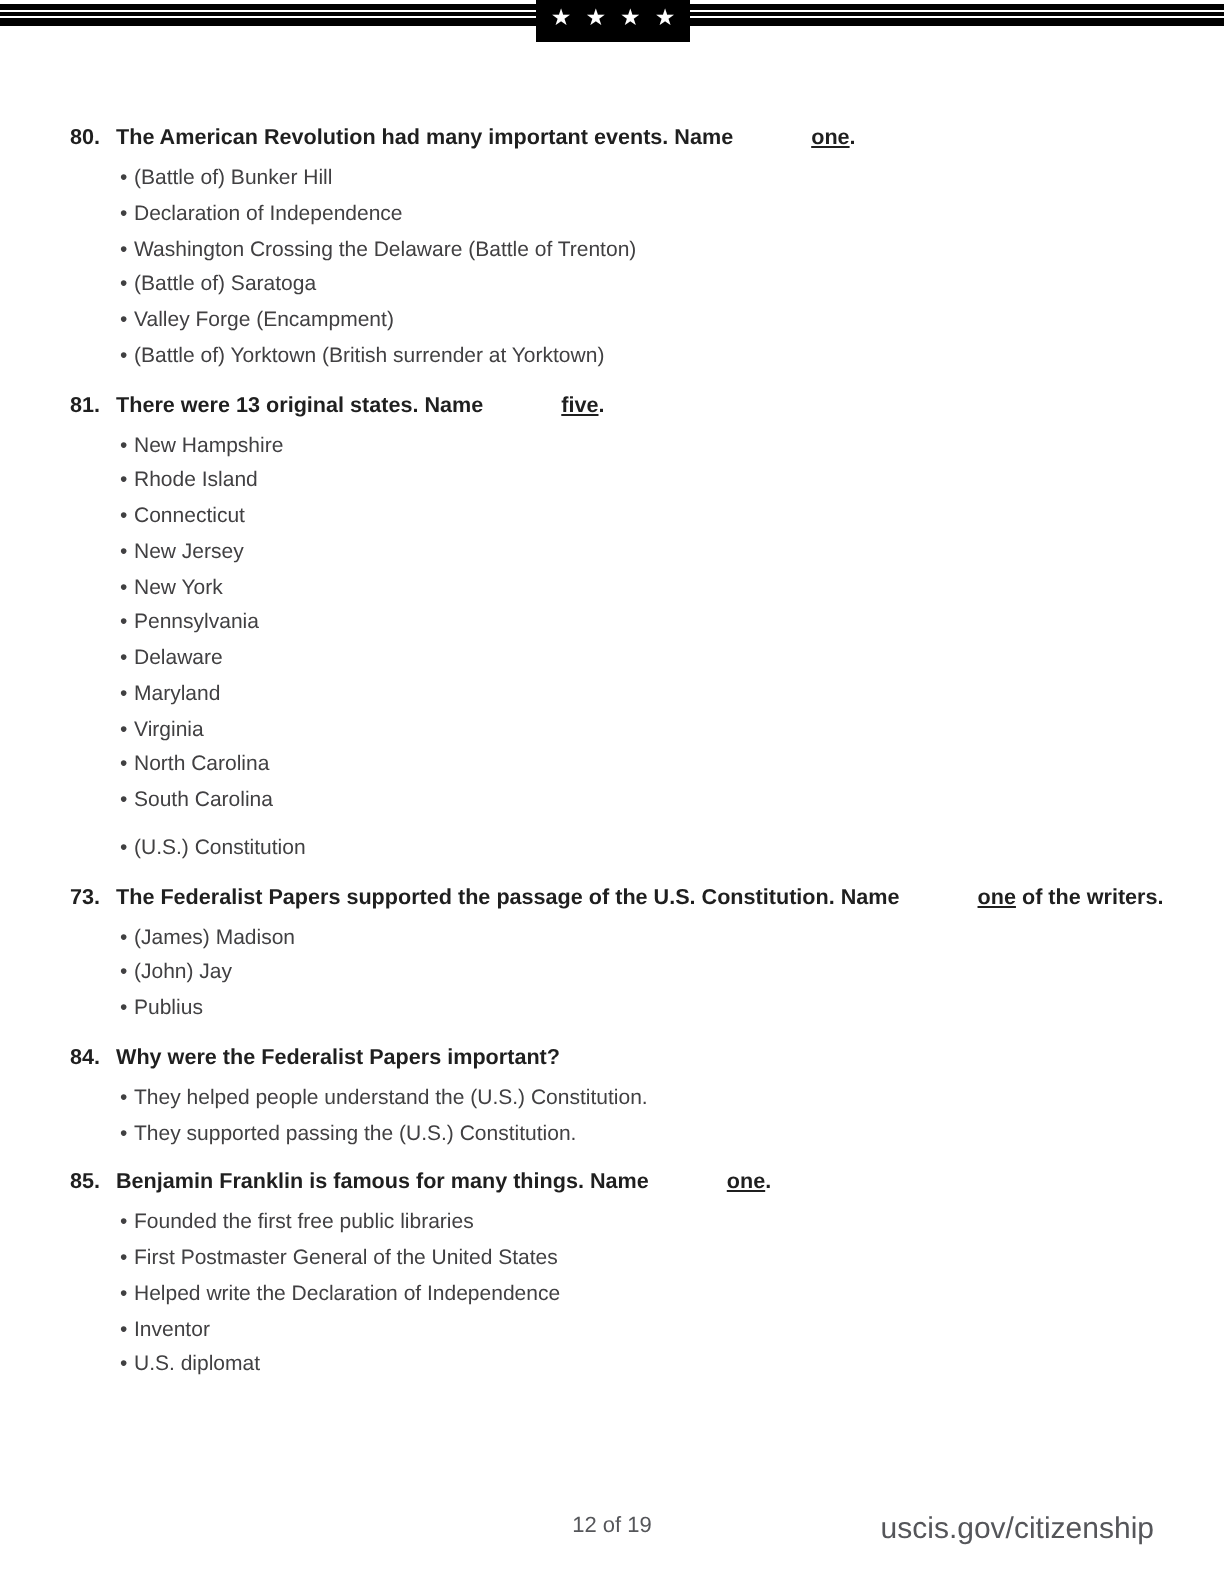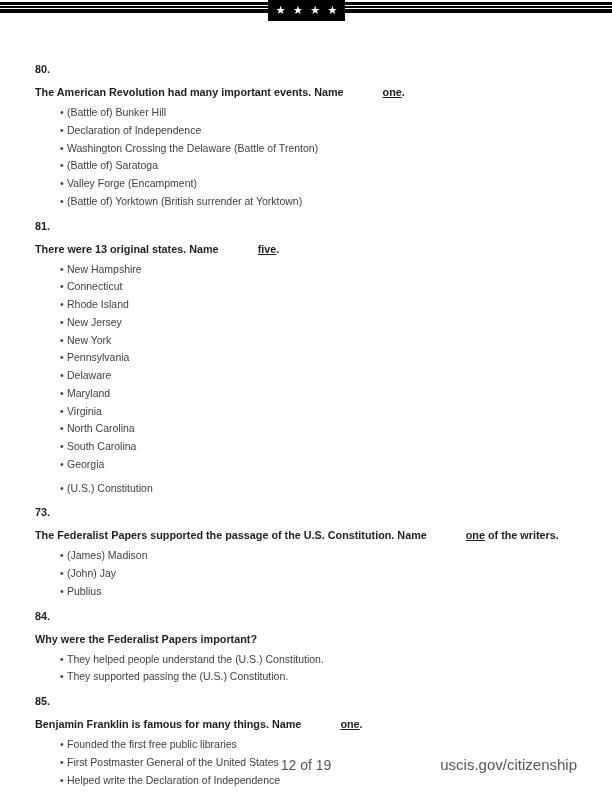--- a/index.html
+++ b/index.html
@@ -46,37 +46,36 @@
     left: 35px; top: 60px; right: 30px;
   }
   .q-block { margin-bottom: 6px; }
   .q-header {
     display: flex;
     font-weight: bold;
     font-size: 10.8px;
     line-height: 19px;
     color: #1f1f1f;
     margin-bottom: 2px;
-    flex-direction: column;
   }
   .q-num { flex: 0 0 23px; width: 23px; }
   .q-underline { text-decoration: underline; padding-left: 36px; }
   .answers { padding-left: 25px; }
   .answer-row {
     font-size: 10.5px;
     line-height: 17.75px;
     color: #414042;
   }
   .bullet { display: inline-block; width: 7px; }
 
   
   .footer-page {
     position: absolute; top: 757px; left: 50%;
     transform: translateX(-50%);
-    font-size: 14px; color: #55565a;
+    font-size: 11px; color: #55565a;
   }
   .footer-site {
     position: absolute; top: 756px; right: 35px;
     font-size: 15px; color: #55565a;
   }
 </style>
 </head>
 <body>
 
 <div class="page">
@@ -132,28 +131,28 @@
       <span class="q-num">81.</span>
       <span class="q-text"><span>There were 13 original states. Name </span><span class="q-underline">five</span><span>.</span></span>
     </div>
     <div class="answers">
   <div class="answer-row">
     <span class="bullet">•</span><span>New Hampshire</span>
   </div>
 
 
   <div class="answer-row">
+    <span class="bullet">•</span><span>Rhode Island</span>
+  </div>
+
+  <div class="answer-row">
     <span class="bullet">•</span><span>Connecticut</span>
   </div>
 
   <div class="answer-row">
-    <span class="bullet">•</span><span>Rhode Island</span>
-  </div>
-
-  <div class="answer-row">
     <span class="bullet">•</span><span>New Jersey</span>
   </div>
 
   <div class="answer-row">
     <span class="bullet">•</span><span>New York</span>
   </div>
 
   <div class="answer-row">
     <span class="bullet">•</span><span>Pennsylvania</span>
   </div>
@@ -171,23 +170,20 @@
   </div>
 
   <div class="answer-row">
     <span class="bullet">•</span><span>North Carolina</span>
   </div>
 
   <div class="answer-row">
     <span class="bullet">•</span><span>South Carolina</span>
   </div>
 
-  <div class="answer-row">
-    <span class="bullet">•</span><span>Georgia</span>
-  </div>
 </div>
   </div>
 
   <div class="q-block">
     <div class="answers">
   <div class="answer-row">
     <span class="bullet">•</span><span>(U.S.) Constitution</span>
   </div>
 </div>
   </div>

